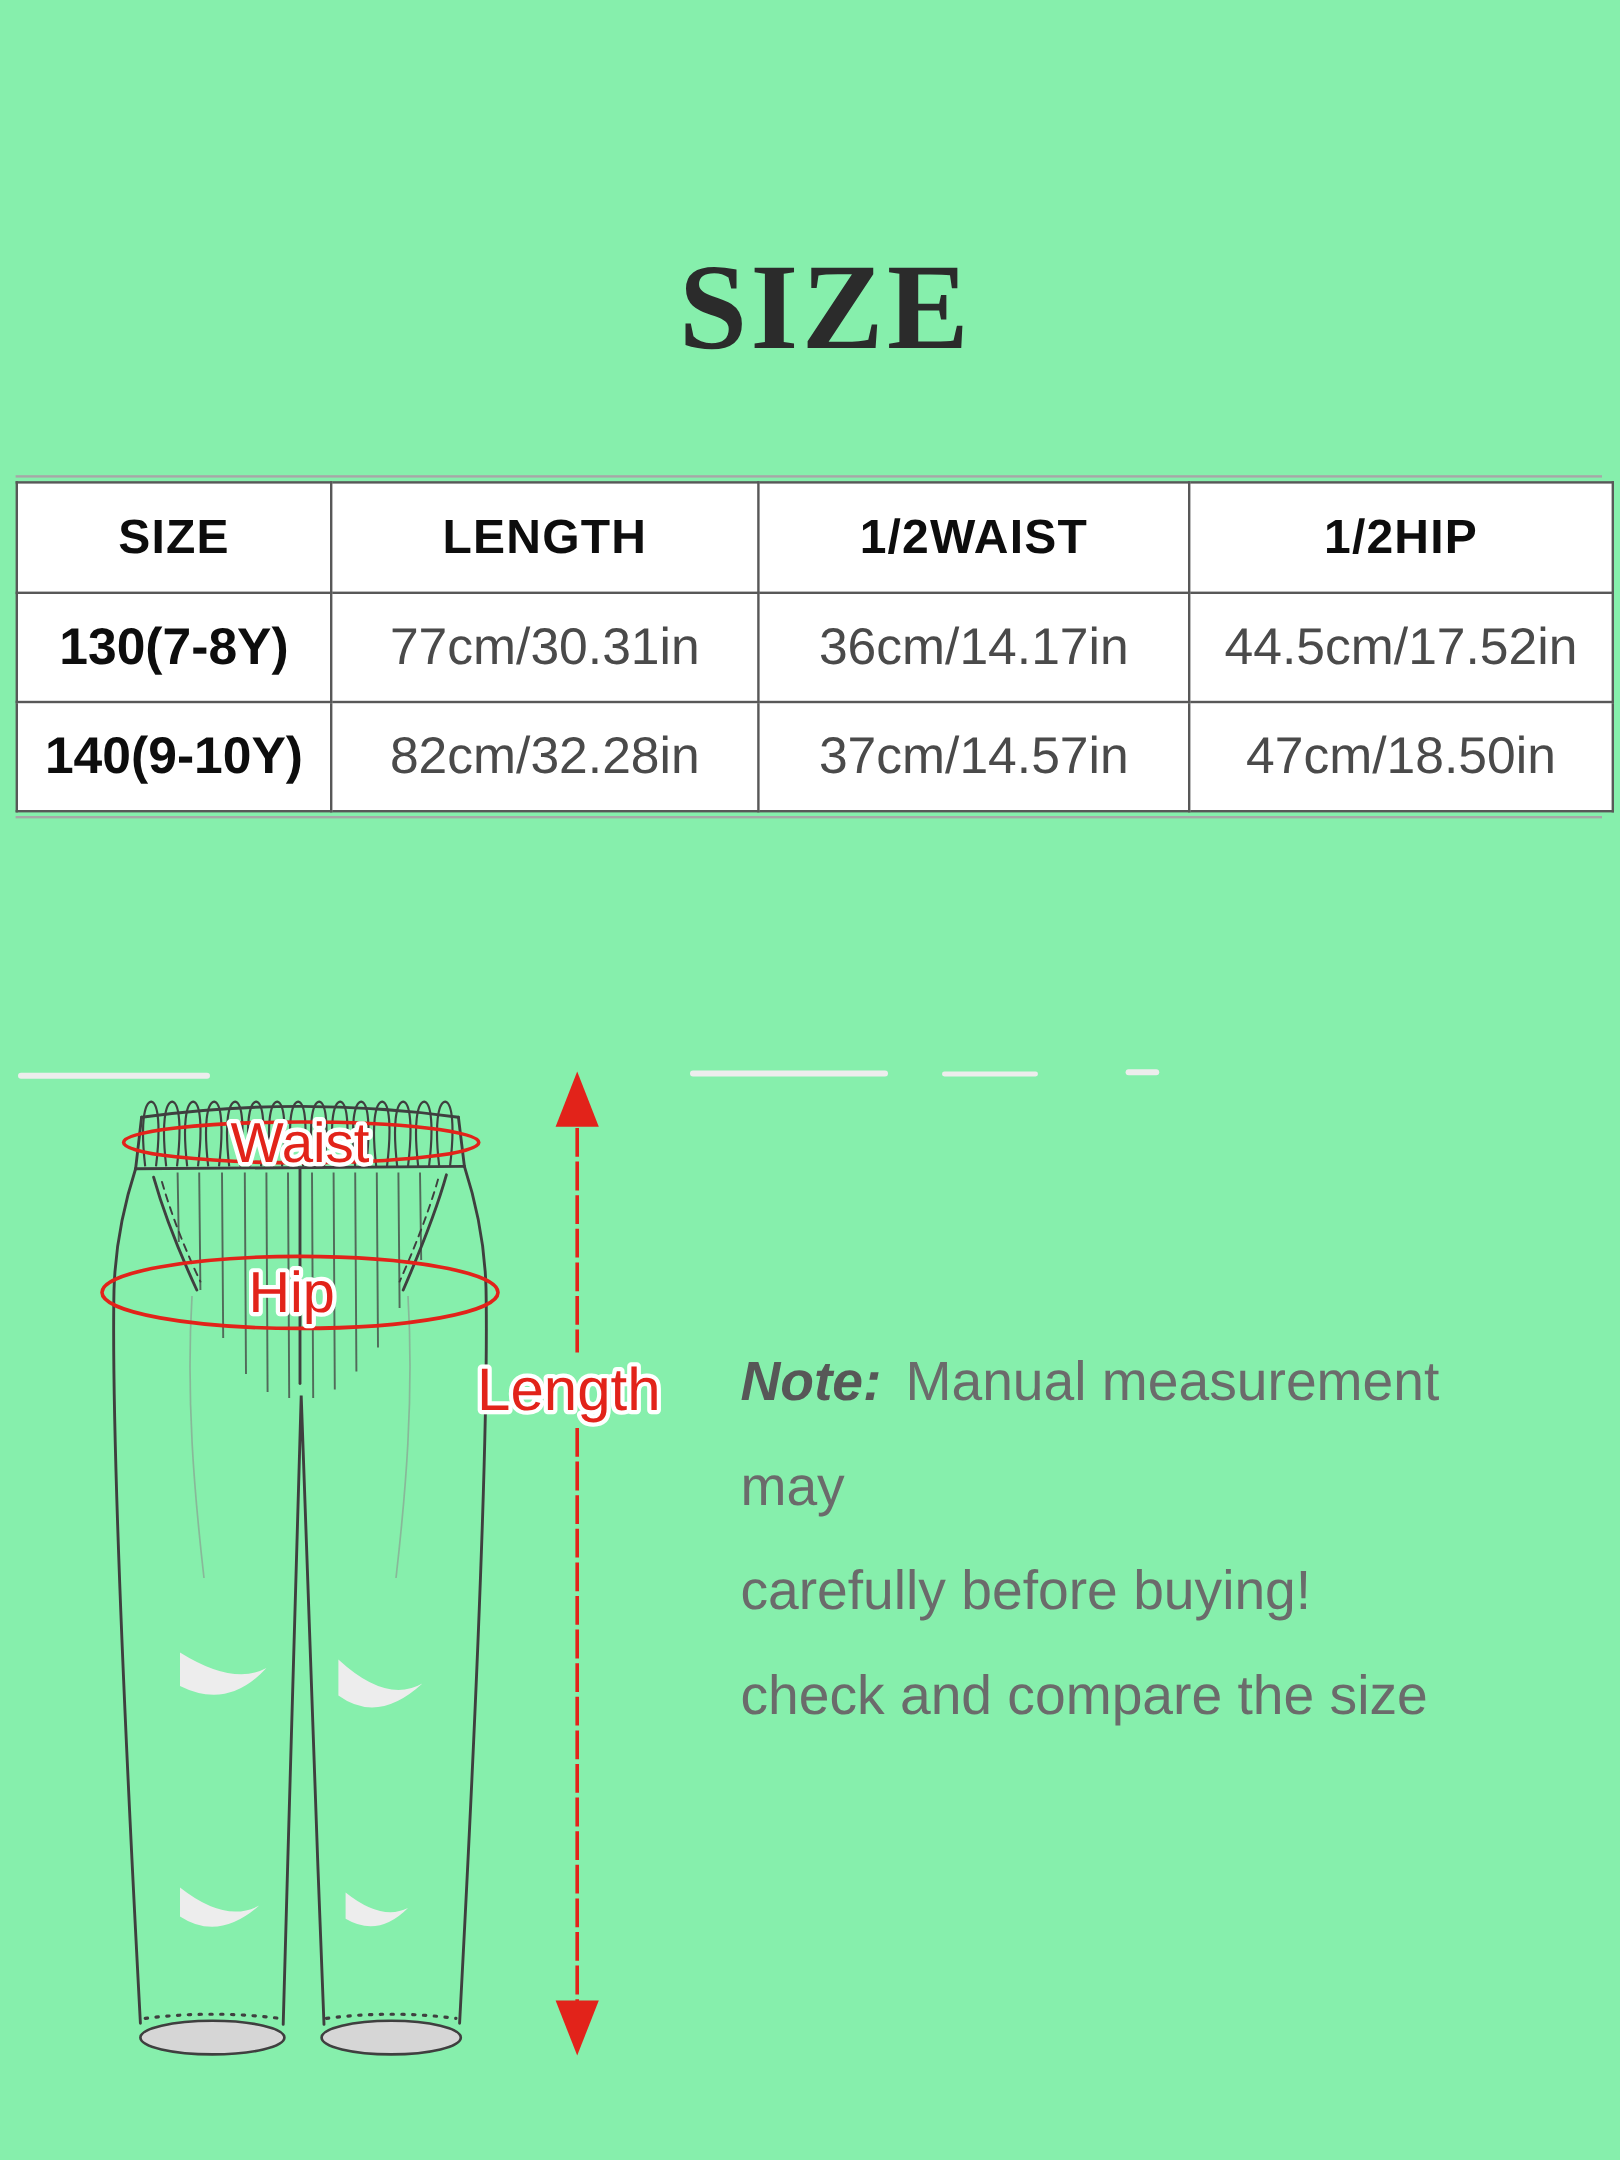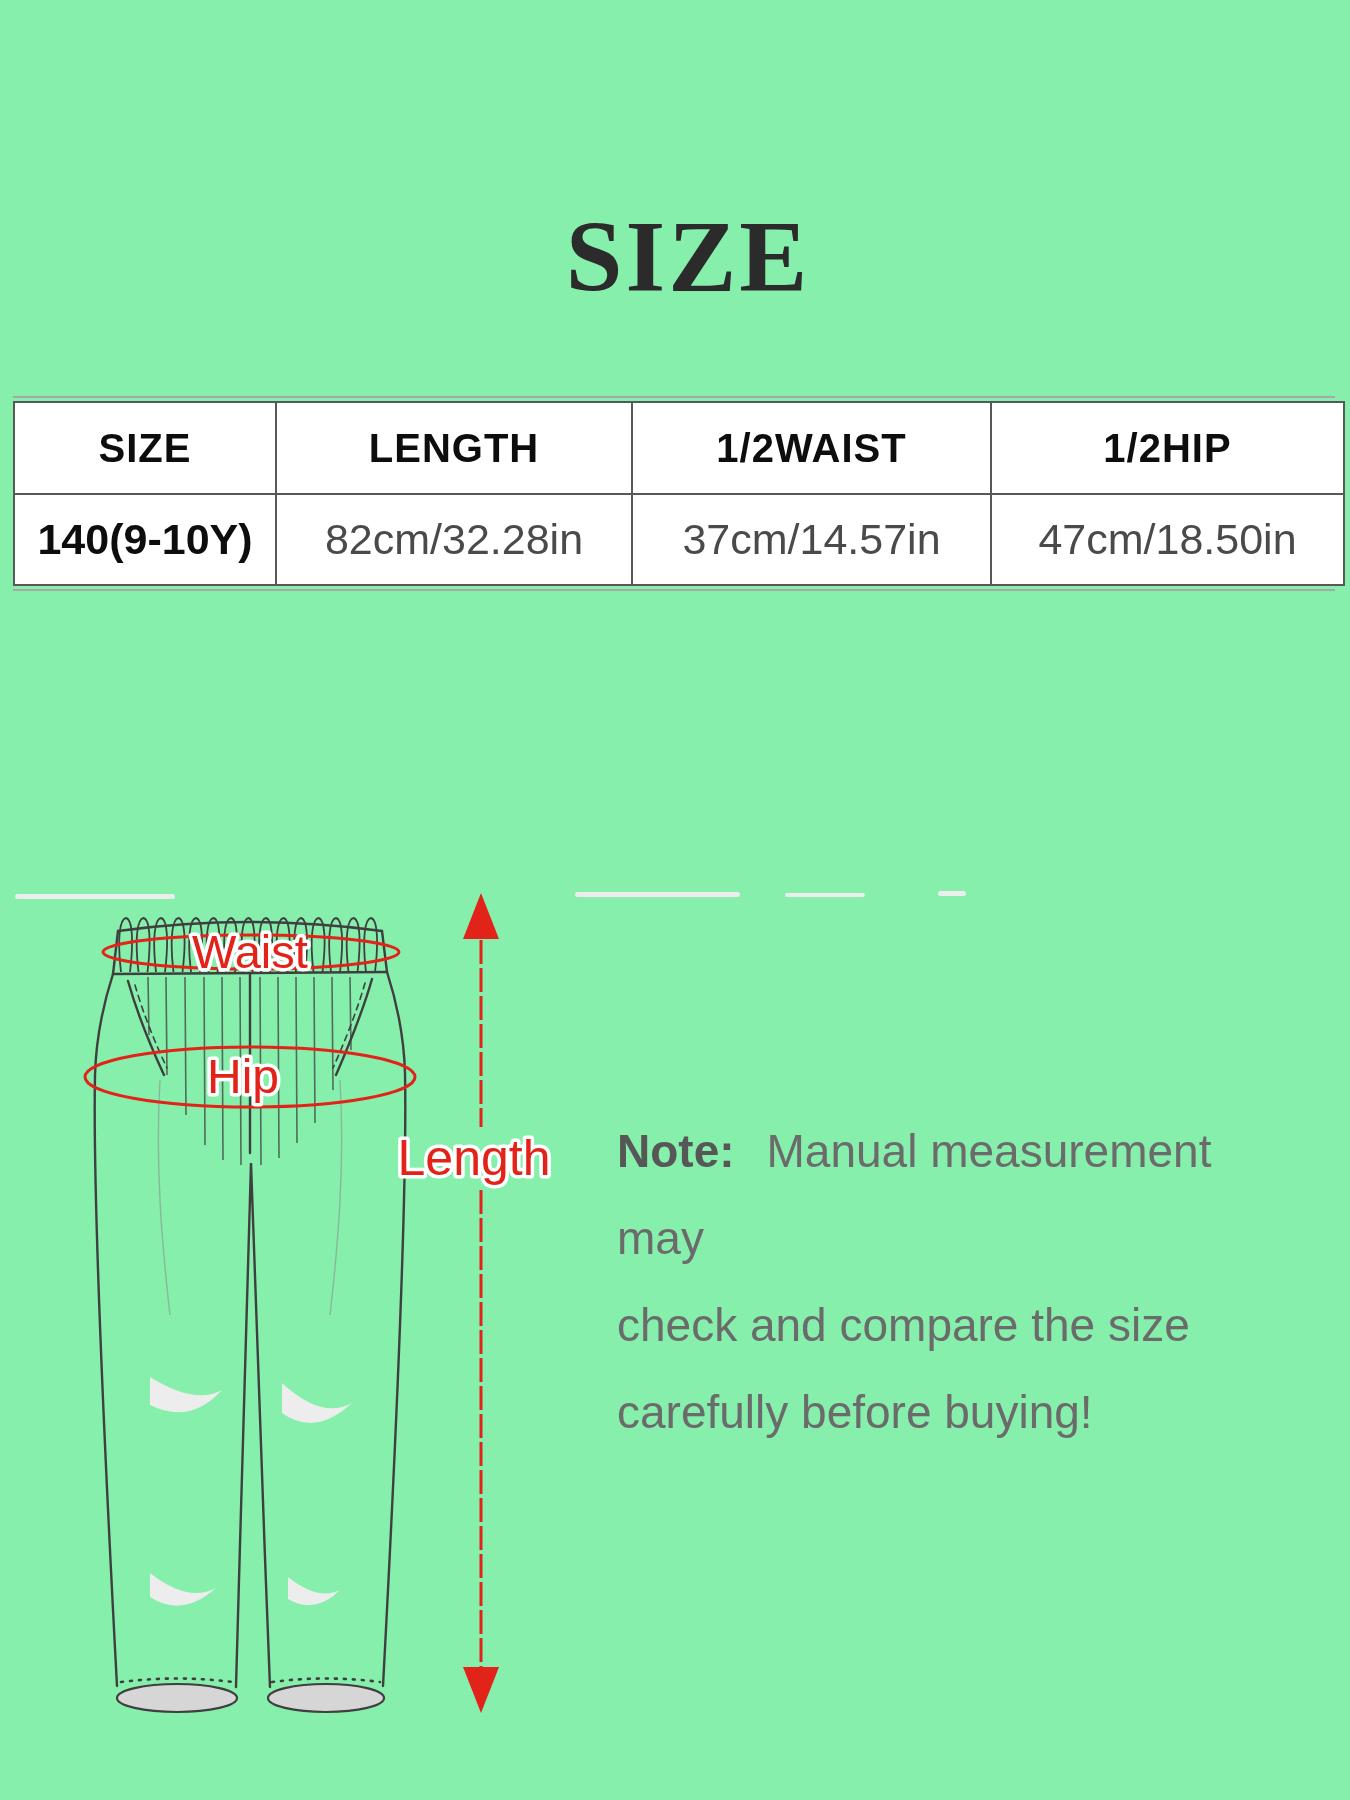--- a/index.html
+++ b/index.html
@@ -27,21 +27,21 @@
   .hdr td{font-weight:700;font-size:40px;color:#0d0d0d;letter-spacing:1px;}
   td.size-cell{font-weight:700;font-size:43px;color:#0d0d0d;}
   td.data-cell{font-weight:400;font-size:43px;color:#4a4a4a;}
 
   
   .streak{position:absolute;background:#ededed;border-radius:3px;}
 
   
   .note{position:absolute;left:617px;top:1108px;width:680px;
     font-size:46px;line-height:87px;color:#6b6b6b;}
-  .note .note-label{font-weight:700;color:#575757;margin-right:32px;}
+  .note .note-label{font-weight:700;color:#575757;margin-right:20px;font-style:italic;}
 
   
   .diagram-svg{position:absolute;left:0;top:885px;width:570px;height:880px;}
   .red-label{font-family:"Liberation Sans", sans-serif;fill:#e2231a;
     paint-order:stroke;stroke:#ffffff;stroke-width:7px;stroke-linejoin:round;}
 </style>
 </head>
 <body>
 
 <div class="page">
@@ -49,20 +49,26 @@
   <div class="size-title">SIZE</div>
 
   <div class="table-wrap">
     <table class="size-table">
       <tbody>
           <tr class="hdr">
         <td class="col-size">SIZE</td>
         <td class="col-len">LENGTH</td>
         <td class="col-waist">1/2WAIST</td>
         <td class="col-hip">1/2HIP</td>
+      </tr>
+      <tr>
+        <td class="size-cell">130(7-8Y)</td>
+        <td class="data-cell">77cm/30.31in</td>
+        <td class="data-cell">36cm/14.17in</td>
+        <td class="data-cell">44.5cm/17.52in</td>
       </tr>
       <tr>
         <td class="size-cell">140(9-10Y)</td>
         <td class="data-cell">82cm/32.28in</td>
         <td class="data-cell">37cm/14.57in</td>
         <td class="data-cell">47cm/18.50in</td>
       </tr>
     </tbody>
       </table>
   </div>
@@ -124,17 +130,17 @@
         <path d="M481,305 L481,788" fill="none" stroke-width="3" stroke-dasharray="24 4"></path>
         <polygon points="481,8 463,54 499,54" stroke="none"></polygon>
         <polygon points="481,828 463,782 499,782" stroke="none"></polygon>
       </g>
       <text class="red-label" x="474" y="290" font-size="50" text-anchor="middle">Length</text>
     </g>
   </svg>
 
   <div class="note">
     <div><span class="note-label">Note:</span><span>Manual measurement may</span></div>
+    <div>carefully before buying!</div>
     <div>check and compare the size</div>
-    <div>carefully before buying!</div>
   </div>
 
 </div>
 
 </body></html>

